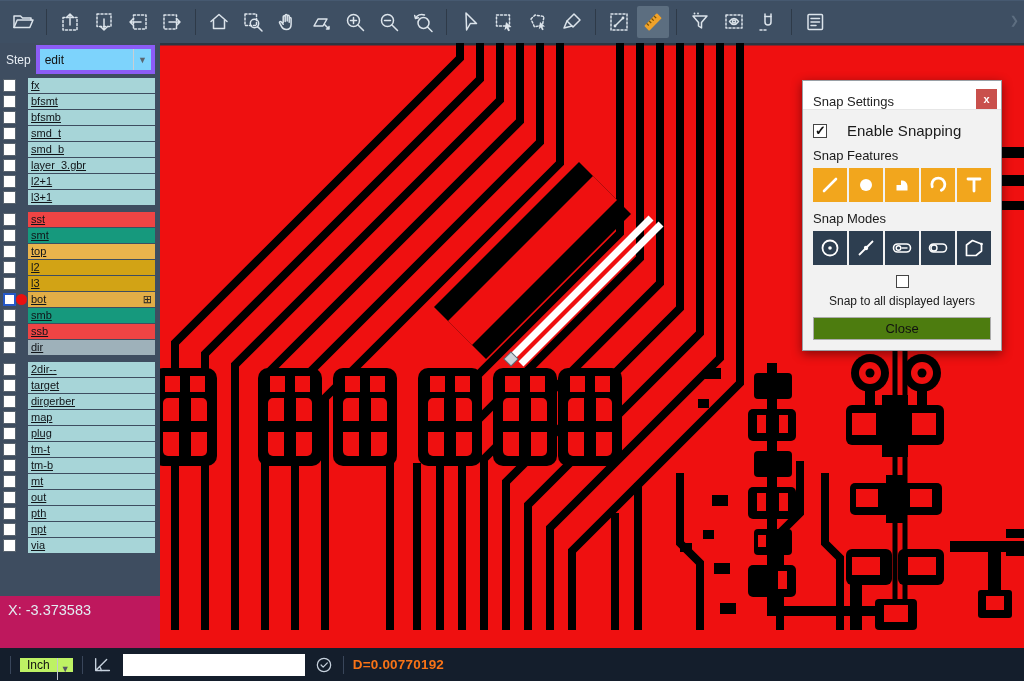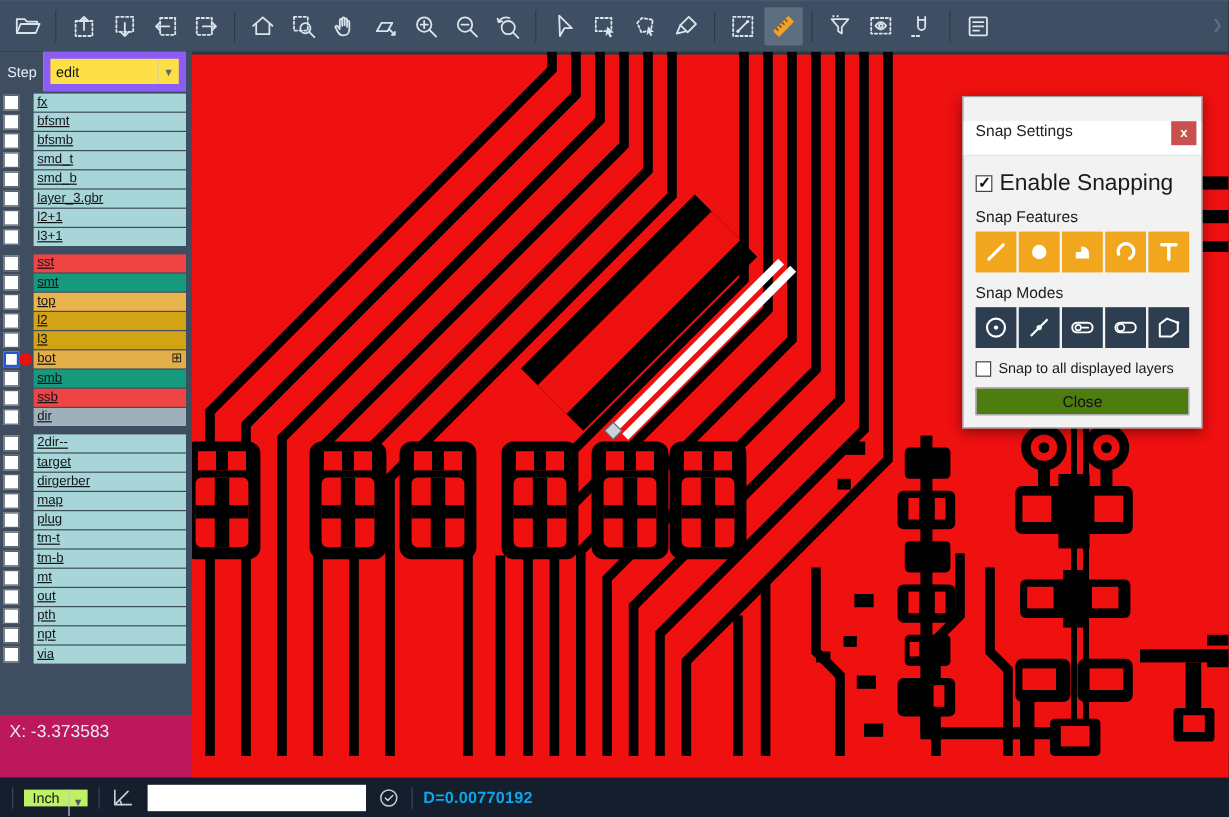--- a/index.html
+++ b/index.html
@@ -14,63 +14,63 @@
   .tbtn{width:32px;height:32px;display:flex;align-items:center;justify-content:center;border-radius:2px;margin:0 1px;flex:none;}
   .tbtn.active{background:#5c6e80;}
   .tsep{width:1px;height:26px;background:#2e3a48;margin:0 6px;flex:none;}
   .ticon{stroke:#dce4eb;stroke-width:1.5;fill:none;stroke-linecap:round;stroke-linejoin:round;}
   .overflow-chev{position:absolute;right:5px;top:13px;color:#5d6e80;font-size:11px;}
   
   .main{flex:1;display:flex;min-height:0;border-radius:28px;}
   .sidebar{width:160px;flex:none;background:#3e4d60;display:flex;flex-direction:column;}
   .steprow{height:33px;display:flex;align-items:center;padding:0 5px 0 6px;gap:5px;flex:none;}
   .steplabel{color:#e8eef4;font-size:12px;flex:none;}
-  .stepselect{flex:1;height:21px;background:#fde047;border:6px solid #8b5cf6;display:flex;align-items:center;font-size:12px;color:#111;}
+  .stepselect{flex:1;height:21px;background:#7dd3fc;border:4px solid #8b5cf6;display:flex;align-items:center;font-size:12px;color:#111;}
   .stepselect .val{flex:1;padding-left:5px;}
   .stepselect .chev{width:17px;height:100%;border-left:1px solid #c9ced3;display:flex;align-items:center;justify-content:center;color:#5a6670;font-size:9px;}
   .layer-scroll{flex:1;overflow:hidden;padding-top:2px;}
   .layer-group{margin-bottom:7px;}
   .layer-row{height:15px;margin-bottom:1px;display:flex;align-items:center;}
   .cb{width:13px;height:13px;background:#fff;border:1.5px solid #59646f;box-sizing:border-box;margin-left:3px;flex:none;}
   .cb.cb-active{border:2px solid #2458c8;}
   .dot-slot{width:12px;height:15px;flex:none;position:relative;}
   .red-dot{position:absolute;left:0px;top:2px;width:11px;height:11px;border-radius:50%;background:#e81010;}
   .lname{flex:1;margin-right:5px;height:15px;line-height:15px;font-size:11px;color:#101418;padding-left:3px;position:relative;white-space:nowrap;overflow:hidden;text-decoration:underline;}
   .c-cyan{background:#a7d5d8;}.c-white{background:#ef4444;}.c-teal{background:#16997d;}
   .c-orange{background:#eab44c;}.c-gold{background:#d2a315;}.c-goldl{background:#e2ae47;}
   .c-gray{background:#9eb1ba;}
   .grid-ic{position:absolute;right:3px;top:0;font-size:11px;line-height:15px;color:#222;}
   .coords{height:48px;flex:none;background:#be185d;color:#e3edf2;font-size:14.5px;padding:4px 0 0 8px;line-height:20px;}
   
   .canvas-wrap{flex:1;position:relative;overflow:hidden;background:#ef1010;}
   .canvas-wrap svg.board{position:absolute;left:0;top:0;}
   
   .dialog{position:absolute;left:642px;top:37px;width:200px;background:#f2f2f2;border:1px solid #9aa0a6;box-shadow:0 3px 10px rgba(0,0,0,.45);box-sizing:border-box;}
-  .dlg-title{height:28px;background:#fff;display:flex;align-items:flex-start;padding-left:10px;color:#222;font-size:13px;border-bottom:1px solid #e6e6e6;margin-top:20px;}
+  .dlg-title{height:28px;background:#fff;display:flex;align-items:flex-end;padding-left:10px;color:#222;font-size:13px;border-bottom:1px solid #e6e6e6;}
   .dlg-x{width:21px;height:20px;background:#c9504c;color:#fff;margin-left:auto;margin-right:4px;display:flex;align-items:center;justify-content:center;font-size:11px;font-weight:bold;}
   .dlg-body{padding:7px 10px 10px 10px;}
-  .chk-row{display:flex;align-items:center;gap:6px;margin:5px 0 3px 0;font-size:19px;color:#1a1a1a;}
+  .chk-row{display:flex;align-items:center;gap:20px;margin:5px 0 3px 0;font-size:15px;color:#1a1a1a;}
   .chk{width:14px;height:14px;background:#fff;border:1px solid #444;box-sizing:border-box;position:relative;flex:none;}
   .chk.checked::after{content:"\2713";position:absolute;left:1px;top:-2px;font-size:13px;font-weight:bold;color:#111;}
   .chk-sm{width:13px;height:13px;}
   .sec-label{margin:9px 0 5px 0;font-size:13px;color:#1a1a1a;}
   .btn-row{display:flex;gap:2px;}
   .fbtn{width:34px;height:34px;background:#f2a61d;display:flex;align-items:center;justify-content:center;flex:none;}
   .mbtn{width:34px;height:34px;background:#2d3e50;display:flex;align-items:center;justify-content:center;flex:none;}
-  .snapall{font-size:12px;margin-top:10px;gap:6px;}
+  .snapall{font-size:12px;margin-top:10px;gap:6px;flex-direction:column;}
   .close-btn{margin-top:9px;height:23px;width:100%;background:#4d7c0f;border:1px solid #acacac;display:flex;align-items:center;justify-content:center;font-size:13px;color:#111;box-sizing:border-box;}
   
   .statusbar{height:33px;flex:none;background:#141e2c;display:flex;align-items:center;padding:0 10px;gap:9px;}
   .sb-sep{width:1px;height:18px;background:#39465a;flex:none;}
   .units{height:14px;background:#bef264;display:flex;align-items:flex-start;font-size:12px;color:#111;flex:none;}
   .units .u-val{padding:0 7px;}
   .units .u-chev{width:16px;height:22px;border-left:1px solid #c2c8ce;display:flex;align-items:center;justify-content:center;color:#556;font-size:9px;box-sizing:border-box;}
   .sicon{stroke:#c6d1dd;stroke-width:1.5;fill:none;stroke-linecap:round;stroke-linejoin:round;}
   .sb-input{width:182px;height:22px;background:#fff;border:none;outline:none;flex:none;font-size:12px;padding:0 4px;box-sizing:border-box;}
-  .d-label{color:#0ea5e9;font-size:13.5px;font-weight:bold;letter-spacing:.2px;}
+  .d-label{color:#f97316;font-size:13.5px;font-weight:bold;letter-spacing:.2px;}
 </style>
 </head>
 <body>
 
 <div class="app">
 
 
   <div class="toolbar">
     <div class="tbtn">
         <svg class="ticon" width="24" height="24" viewBox="0 0 24 24">

